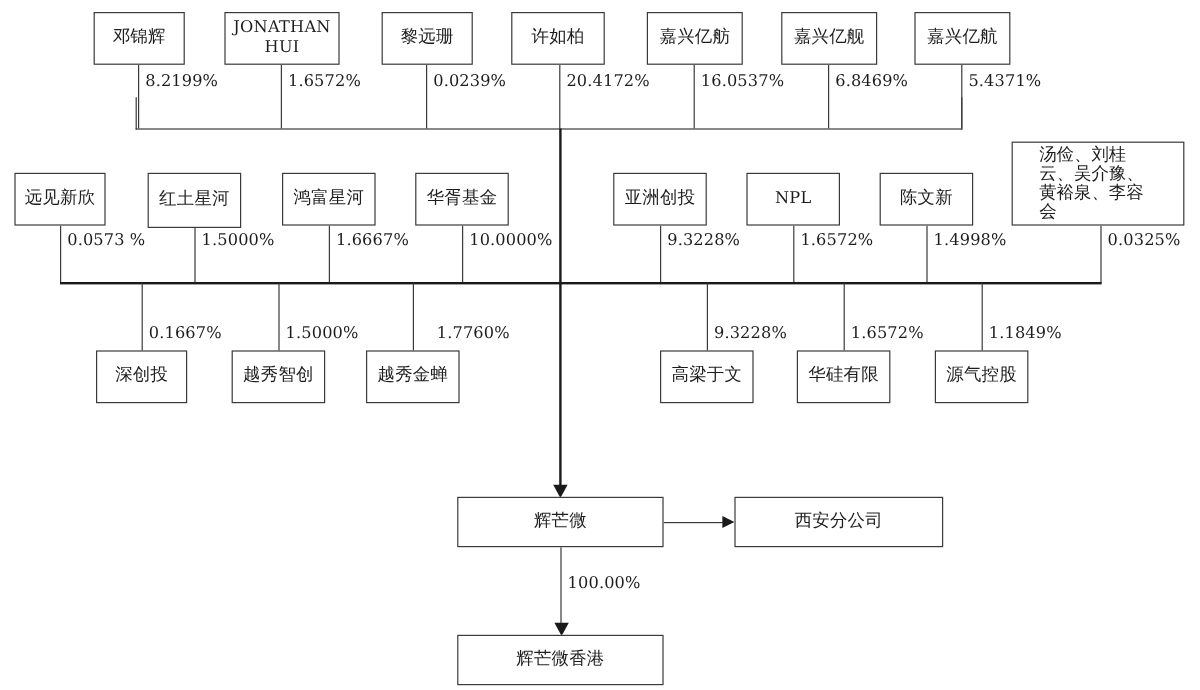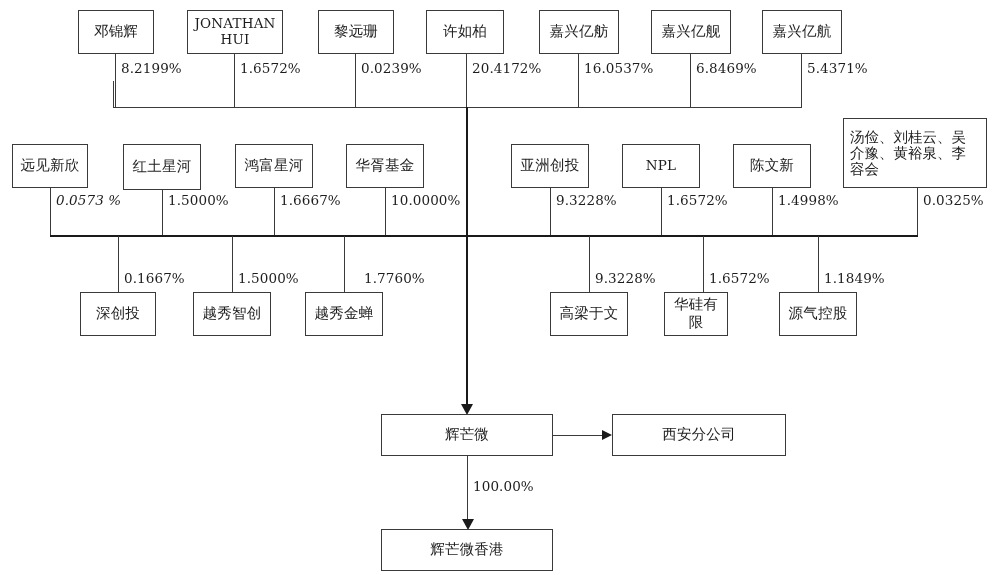--- a/index.html
+++ b/index.html
@@ -27,21 +27,21 @@
     color: #1d1d1d;
     font-size: 14.5px;
     line-height: 1.22;
     letter-spacing: 0.2px;
     padding: 2px 3px;
     z-index: 3;
   }
   .node.multiline {
     justify-content: flex-start;
     text-align: left;
-    padding: 3px 6px;
+    padding: 3px 22px;
     line-height: 1.12;
     letter-spacing: 0px;
   }
   .node.latin {
     font-size: 13.5px;
     line-height: 1.18;
   }
   .pct {
     position: absolute;
     color: #1d1d1d;
@@ -150,21 +150,21 @@
 
   <div class="seg v" style="left:50px;  top:188px; height:48px;"></div>
   <div class="seg v" style="left:162px; top:188px; height:48px;"></div>
   <div class="seg v" style="left:274px; top:188px; height:48px;"></div>
   <div class="seg v" style="left:385px; top:188px; height:48px;"></div>
   <div class="seg v" style="left:550px; top:188px; height:48px;"></div>
   <div class="seg v" style="left:661px; top:188px; height:48px;"></div>
   <div class="seg v" style="left:772px; top:188px; height:48px;"></div>
   <div class="seg v" style="left:917px; top:188px; height:48px;"></div>
 
-  <div class="pct" style="left:56px;  top:192px;font-style:italic;">0.0573 %</div>
+  <div class="pct" style="left:56px;  top:192px;">0.0573 %</div>
   <div class="pct" style="left:168px; top:192px;">1.5000%</div>
   <div class="pct" style="left:280px; top:192px;">1.6667%</div>
   <div class="pct" style="left:391px; top:192px;">10.0000%</div>
   <div class="pct" style="left:556px; top:192px;">9.3228%</div>
   <div class="pct" style="left:667px; top:192px;">1.6572%</div>
   <div class="pct" style="left:778px; top:192px;">1.4998%</div>
   <div class="pct" style="left:923px; top:192px;">0.0325%</div>
 
   <div class="seg thick h" style="left:50px; top:235px; width:868px;"></div>
 
@@ -173,21 +173,21 @@
     </div>
   <div class="node" style="left:193px; top:292px; width:78px; height:44px;">
       <span>越秀智创</span>
     </div>
   <div class="node" style="left:305px; top:292px; width:78px; height:44px;">
       <span>越秀金蝉</span>
     </div>
   <div class="node" style="left:550px; top:292px; width:78px; height:44px;">
       <span>高梁于文</span>
     </div>
-  <div class="node" style="left:664px; top:292px; width:64px; height:44px;">
+  <div class="node" style="left:664px; top:292px; width:78px; height:44px;">
       <span>华硅有限</span>
     </div>
   <div class="node" style="left:779px; top:292px; width:78px; height:44px;">
       <span>源气控股</span>
     </div>
 
   <div class="seg v" style="left:118px; top:236px; height:57px;"></div>
   <div class="seg v" style="left:232px; top:236px; height:57px;"></div>
   <div class="seg v" style="left:344px; top:236px; height:57px;"></div>
   <div class="seg v" style="left:589px; top:236px; height:57px;"></div>

